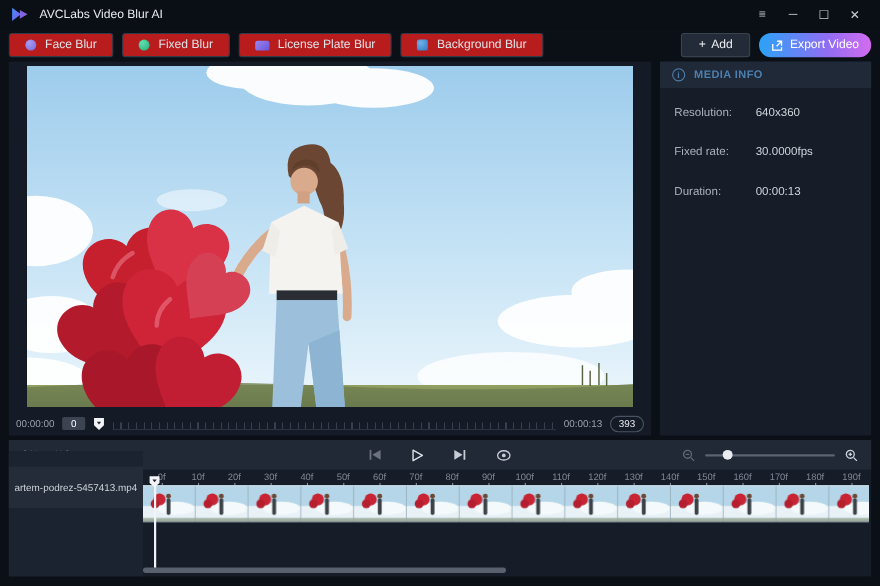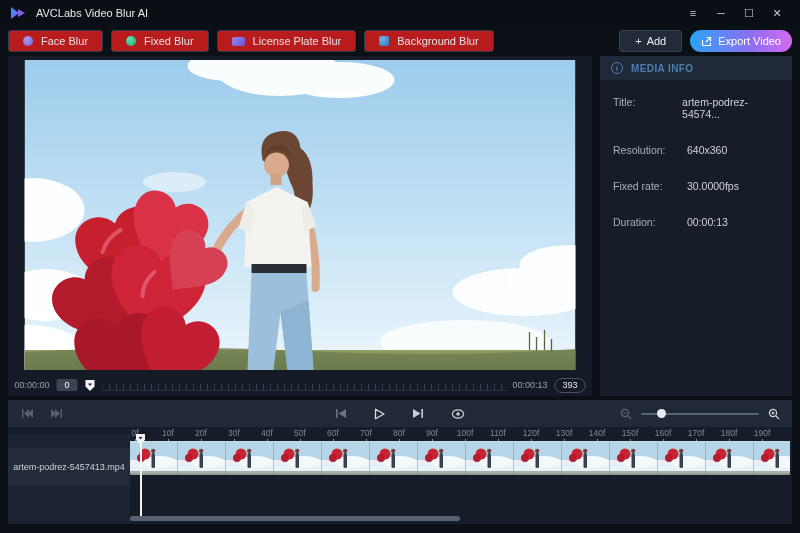--- a/index.html
+++ b/index.html
@@ -48,23 +48,23 @@
   .timeline-panel { margin:4px 8px 0; height:124px; background:#171d28; position:relative; }
   .tl-controls { height:27px; background:#212936; display:flex; align-items:center; padding:0 12px; position:relative; }
   .tl-left { display:flex; gap:18px; }
   .tl-center { position:absolute; left:50%; transform:translateX(-50%); display:flex; gap:27px; align-items:center; }
   .tl-right { margin-left:auto; display:flex; align-items:center; gap:9px; }
   .tl-ico { background:none; border:none; padding:0; display:flex; align-items:center; cursor:pointer; }
   .slider { width:118px; height:12px; position:relative; cursor:pointer; }
   .slider-track { position:absolute; top:5px; left:0; right:0; height:2px; background:#5a6370; border-radius:1px; }
   .slider-knob { position:absolute; top:1px; left:16px; width:9px; height:9px; border-radius:50%; background:#e9edf2; }
 
-  .tl-leftcol { position:absolute; left:0; top:34px; bottom:0; width:122px; background:#1b2230; }
+  .tl-leftcol { position:absolute; left:0; top:10px; bottom:0; width:122px; background:#1b2230; }
   .clip-label { position:absolute; left:0; top:14px; width:122px; height:38px; background:#242c3a; display:flex; align-items:center; justify-content:center; font-size:9px; color:#cdd2d9; padding:0 4px; text-align:center; cursor:pointer; }
-  .tl-ruler { position:absolute; left:116px; right:0; top:28px; height:13px; }
+  .tl-ruler { position:absolute; left:128px; right:0; top:28px; height:13px; }
   .ruler-mark { position:absolute; top:0; width:0; }
   .ruler-mark span { position:absolute; transform:translateX(-50%); font-size:8.5px; color:#7f8794; white-space:nowrap; }
   .ruler-mark i { position:absolute; top:11px; left:-0.5px; width:1px; height:4px; background:#8a93a2; }
   .strip { position:absolute; left:122px; right:2px; top:41px; height:34px; cursor:pointer; }
   .tl-playhead-line { position:absolute; left:132px; top:40px; width:1.5px; height:78px; background:#f2f4f7; }
   .tl-playhead-head { position:absolute; left:127px; top:31px; }
   .tl-scrollbar { position:absolute; left:122px; bottom:3px; width:330px; height:5px; background:#59616e; border-radius:3px; cursor:pointer; }
 
   .dim { opacity:.45; }
 </style>
@@ -221,24 +221,20 @@
     </div>
   </div>
 
   <div class="media-panel">
     <div class="media-header">
       <span class="info-ico">i</span>
       <span>MEDIA INFO</span>
     </div>
     <div class="media-rows">
       <div class="media-row">
-        <span class="media-label">Title:</span>
-        <span class="media-value">artem-podrez-54574...</span>
-      </div>
-      <div class="media-row">
         <span class="media-label">Resolution:</span>
         <span class="media-value">640x360</span>
       </div>
       <div class="media-row">
         <span class="media-label">Fixed rate:</span>
         <span class="media-value">30.0000fps</span>
       </div>
       <div class="media-row">
         <span class="media-label">Duration:</span>
         <span class="media-value">00:00:13</span>

